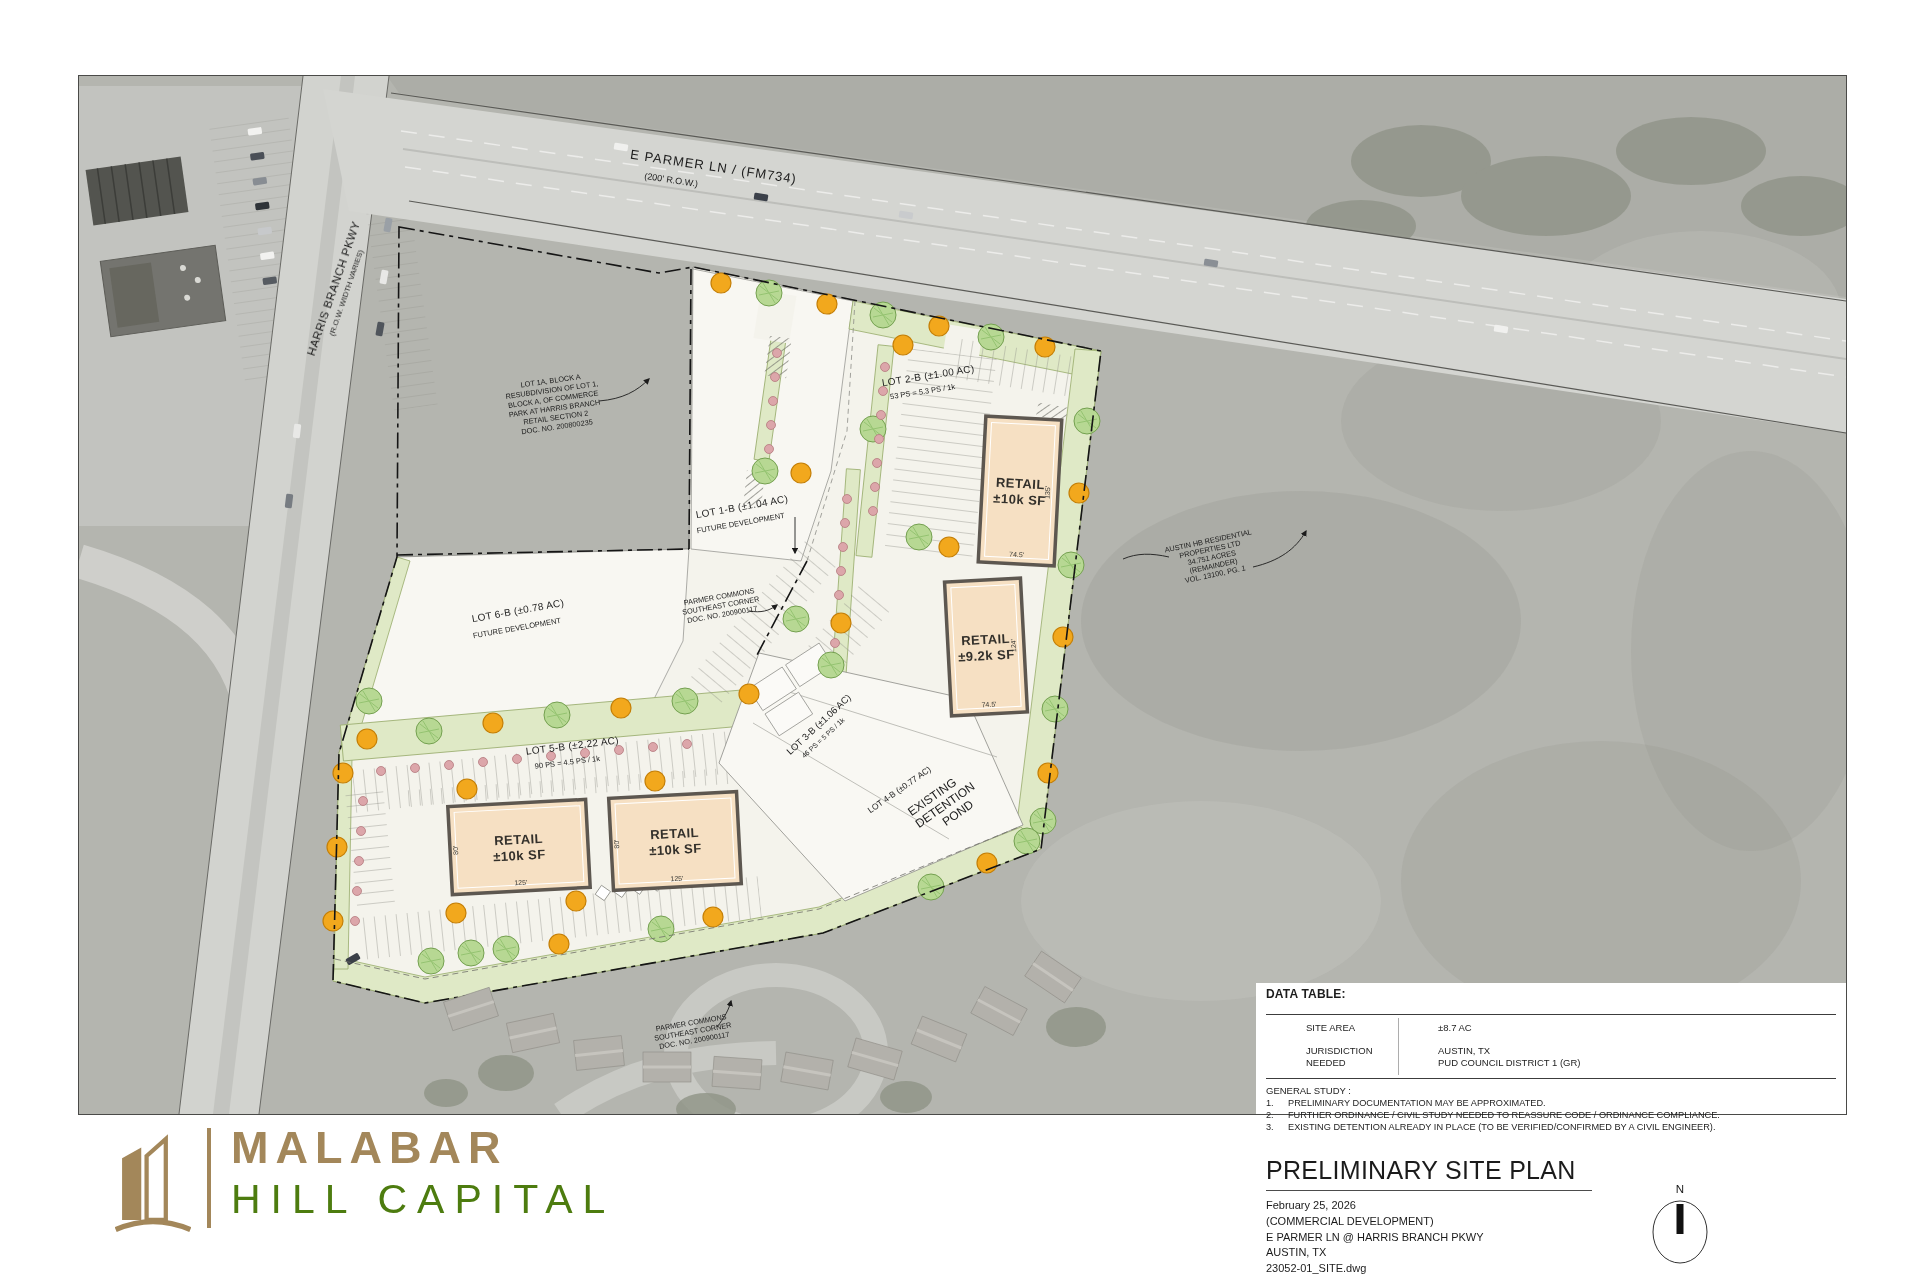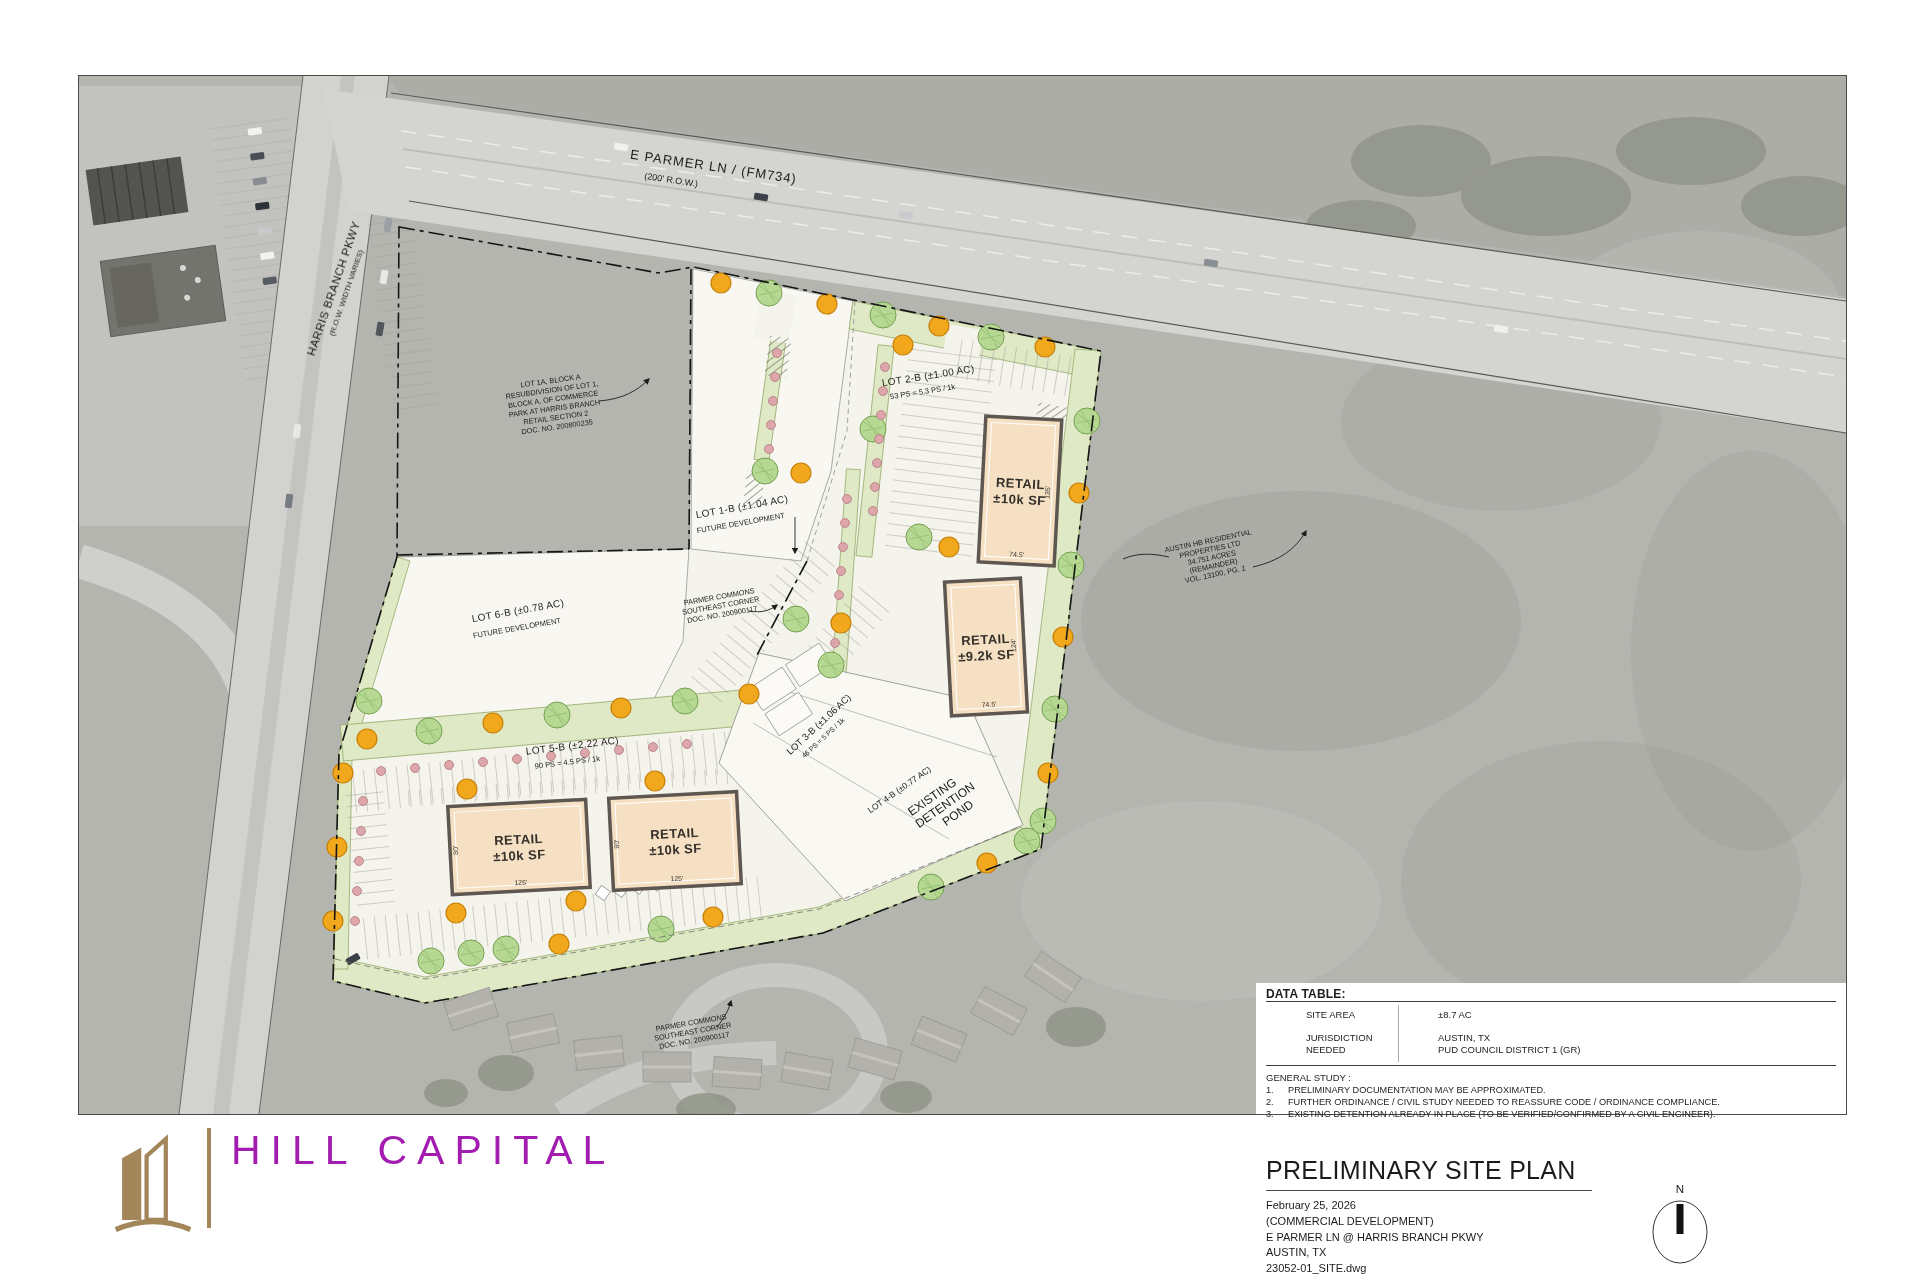--- a/index.html
+++ b/index.html
@@ -7,21 +7,21 @@
   .map-frame{position:absolute;left:78px;top:75px;width:1767px;height:1038px;border:1px solid #4a4a48;background:#b4b5af;overflow:hidden;}
   .map-frame svg{display:block;}
   .pl{fill:#1c1c1c;}
   .dim{fill:#3a3a36;font-size:7px;}
   .lotmain{font-size:10px;letter-spacing:.3px;}
   .lotsub{font-size:7.5px;}
   .tiny{font-size:7.3px;}
   .bldg-label{font-size:13px;font-weight:bold;letter-spacing:.5px;fill:#33302b;}
   .panel-dt{position:absolute;left:1256px;top:983px;width:590px;height:131px;background:#ffffff;}
   .dt-inner{position:absolute;left:10px;top:4px;width:570px;color:#1d1d1d;}
-  .dt-title{font-size:12px;font-weight:bold;letter-spacing:.2px;padding-bottom:0;border-bottom:1.5px solid #3c3c3c;}
+  .dt-title{font-size:12px;font-weight:bold;letter-spacing:.2px;padding-bottom:13px;border-bottom:1.5px solid #3c3c3c;}
   .dt-body{position:relative;padding:7px 0 9px 0;font-size:9.5px;}
   .dt-body::before{content:"";position:absolute;left:132px;top:3px;bottom:3px;width:1px;background:#adadad;}
   .dt-row{display:flex;line-height:12px;margin-left:40px;}
   .dt-row.sp{margin-bottom:11px;}
   .dt-label{width:132px;}
   .dt-val{}
   .dt-sep{border-top:1.2px solid #3c3c3c;}
   .dt-notes-title{font-size:9.5px;margin-top:6px;}
   .dt-note{display:flex;font-size:9.2px;line-height:9.6px;margin-top:2.6px;}
   .dt-note .n{width:22px;flex:none;}
@@ -29,21 +29,21 @@
   .tb-title{font-size:25px;letter-spacing:.3px;color:#1b1b1b;}
   .tb-rule{width:326px;border-top:1.5px solid #4c4c4c;margin-top:5px;margin-bottom:7px;}
   .tb-line{font-size:11px;line-height:15.8px;}
   .north{position:absolute;left:1645px;top:1180px;width:70px;height:95px;}
   .scaleblk{position:absolute;left:1732px;top:1184px;width:142px;font-size:11px;color:#1b1b1b;}
   .scale-row{display:flex;justify-content:space-between;}
   .logo{position:absolute;left:115px;top:1124px;display:flex;align-items:flex-start;}
   .logo-sep{width:4px;height:100px;background:#A3875A;margin:4px 20px 0 16px;}
   .logo-text{display:flex;flex-direction:column;}
   .logo-l1{font-size:45px;font-weight:bold;letter-spacing:7px;color:#A3875A;line-height:1.08;}
-  .logo-l2{font-size:41px;font-weight:normal;letter-spacing:10px;color:#a21caf;line-height:1.1;margin-top:4px;}
+  .logo-l2{font-size:41px;font-weight:normal;letter-spacing:10px;color:#4d7c0f;line-height:1.1;margin-top:4px;}
 </style>
 </head>
 <body>
 
 <div class="page">
 
   <div class="map-frame">
     <svg width="1767" height="1038" viewBox="78 75 1767 1038" preserveAspectRatio="none">
       <defs>
         <pattern id="stV" width="11" height="44" patternUnits="userSpaceOnUse">
@@ -486,17 +486,18 @@
 
 
   <div class="logo">
     <svg width="76" height="112" viewBox="0 0 70 105">
       <polygon points="6,32 24,22 24,90 6,90" fill="#A3875A"></polygon>
       <polygon points="29,30 47,14 47,90 29,90" fill="none" stroke="#A3875A" stroke-width="4"></polygon>
       <path d="M0,99 Q35,84 70,99" stroke="#A3875A" stroke-width="5" fill="none"></path>
     </svg>
     <div class="logo-sep"></div>
     <div class="logo-text">
+      <span class="logo-l1">MALABAR</span>
       <span class="logo-l2">HILL CAPITAL</span>
     </div>
   </div>
 
 </div>
 
 </body></html>

